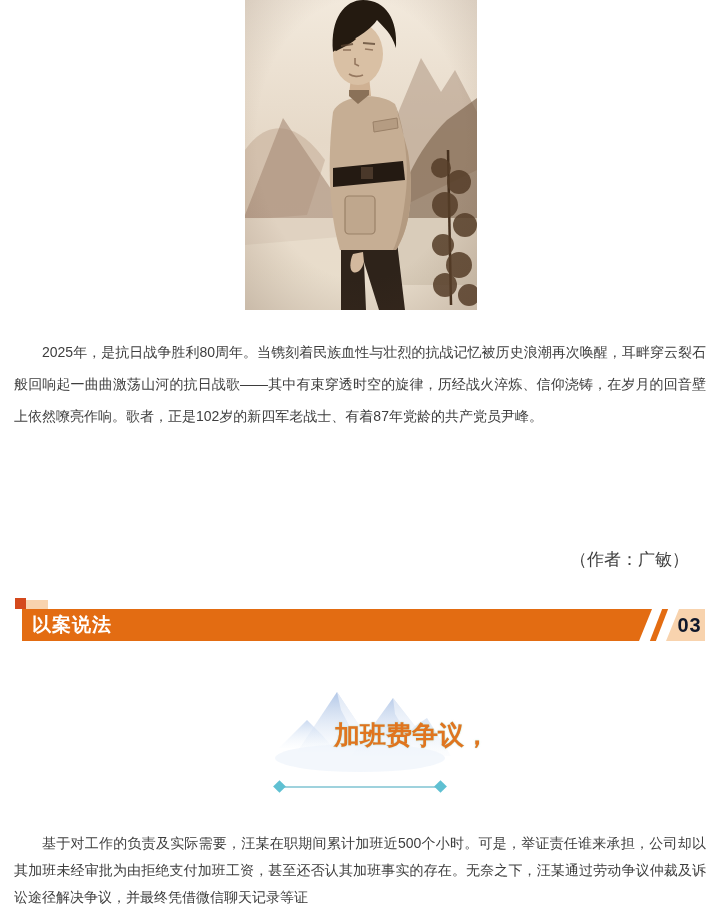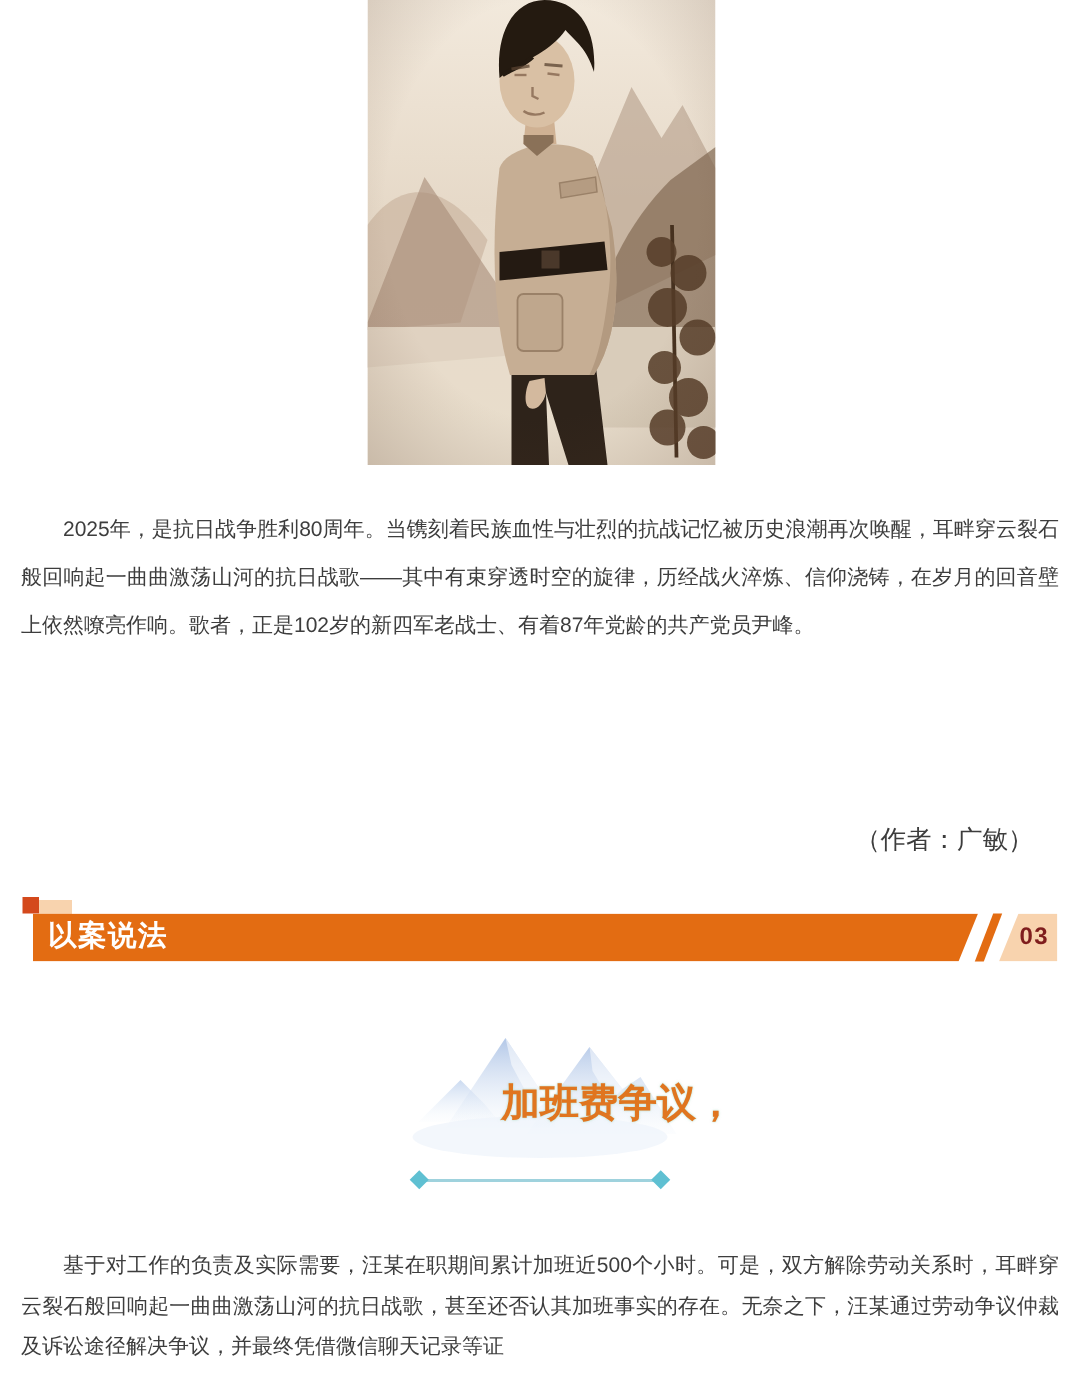--- a/index.html
+++ b/index.html
@@ -34,21 +34,21 @@
   .banner-stripe {
     position:absolute; left:634px; top:0; width:6px; height:32px;
     background:#e36c12; transform:skewX(-21deg);
   }
   .banner-right {
     position:absolute; left:644px; top:0; width:39px; height:32px; background:#f8d3ae;
     clip-path:polygon(13px 0, 100% 0, 100% 100%, 0 100%);
     display:flex; align-items:center; justify-content:center;
   }
   .banner-number {
-    color:#7f1d1d; font-size:16px; font-weight:bold; letter-spacing:1px; padding-left:8px;
+    color:#0f172a; font-size:20px; font-weight:bold; letter-spacing:1px; padding-left:8px;
   }
   
   .mountains { position:absolute; left:265px; top:684px; width:190px; height:100px; }
   .case-title {
     position:absolute; left:16px; top:719px; width:720px; text-align:center;
     font-size:26px; font-weight:bold; line-height:33px; color:#e0751f;
     text-shadow:0 0 1px #c3e4d3, 0 0 2px rgba(166,213,190,0.55);
     margin-left:36px;
   }
   .divider {
@@ -158,13 +158,13 @@
 <div class="case-title">
   <div>加班费争议，</div>
 </div>
 
 <div class="divider">
   <div class="diamond"></div>
   <div class="divider-line"></div>
   <div class="diamond"></div>
 </div>
 
-<p class="para para-case">基于对工作的负责及实际需要，汪某在职期间累计加班近500个小时。可是，双方解除劳动关系时，耳畔穿云裂石般回响起一曲曲激荡山河的抗日战歌，甚至还否认其加班事实的存在。无奈之下，汪某通过劳动争议仲裁及诉讼途径解决争议，并最终凭借微信聊天记录等证</p>
+<p class="para para-case">基于对工作的负责及实际需要，汪某在职期间累计加班近500个小时。可是，举证责任谁来承担，公司却以其加班未经审批为由拒绝支付加班工资，甚至还否认其加班事实的存在。无奈之下，汪某通过劳动争议仲裁及诉讼途径解决争议，并最终凭借微信聊天记录等证</p>
 
 </body></html>

